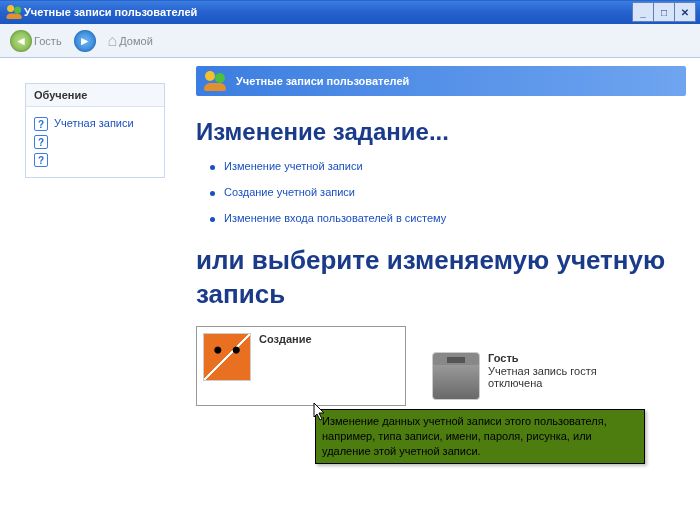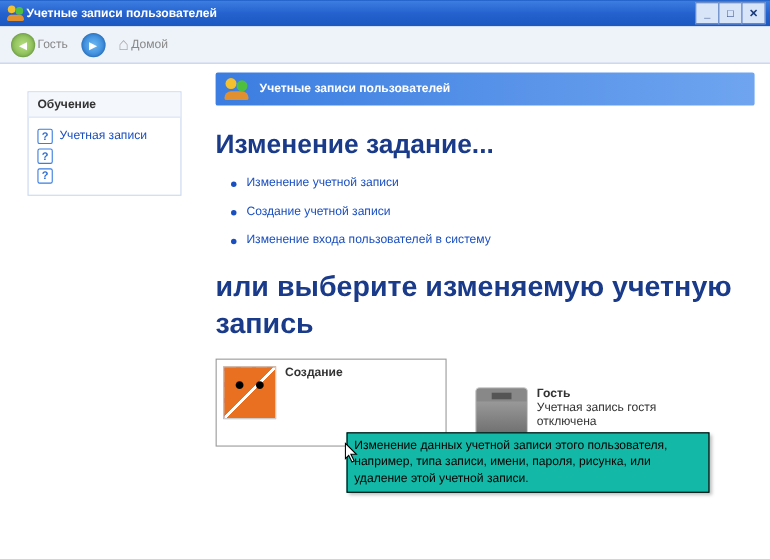--- a/index.html
+++ b/index.html
@@ -162,23 +162,23 @@
     background:
       linear-gradient(#555,#555) center 4px / 18px 6px no-repeat,
       linear-gradient(to bottom, #999, #666) 0 12px / 100% 36px no-repeat,
       #888;
     border-radius: 4px;
   }
   .acc-info { font-size: 11px; color: #333; }
   .acc-name { font-weight: bold; margin-bottom: 1px;}
   .tooltip {
     position: absolute;
-    left: 315px; top: 393px;
+    left: 315px; top: 409px;
     width: 330px;
-    background: #14b8a6;
+    background: #4d7c0f;
     border: 1px solid #000;
     padding: 4px 6px;
     font-size: 11px;
     color: #000;
     line-height: 1.35;
     box-shadow: 2px 2px 3px rgba(0,0,0,.25);
     z-index: 10;
   }
   .cursor {
     position: absolute;

